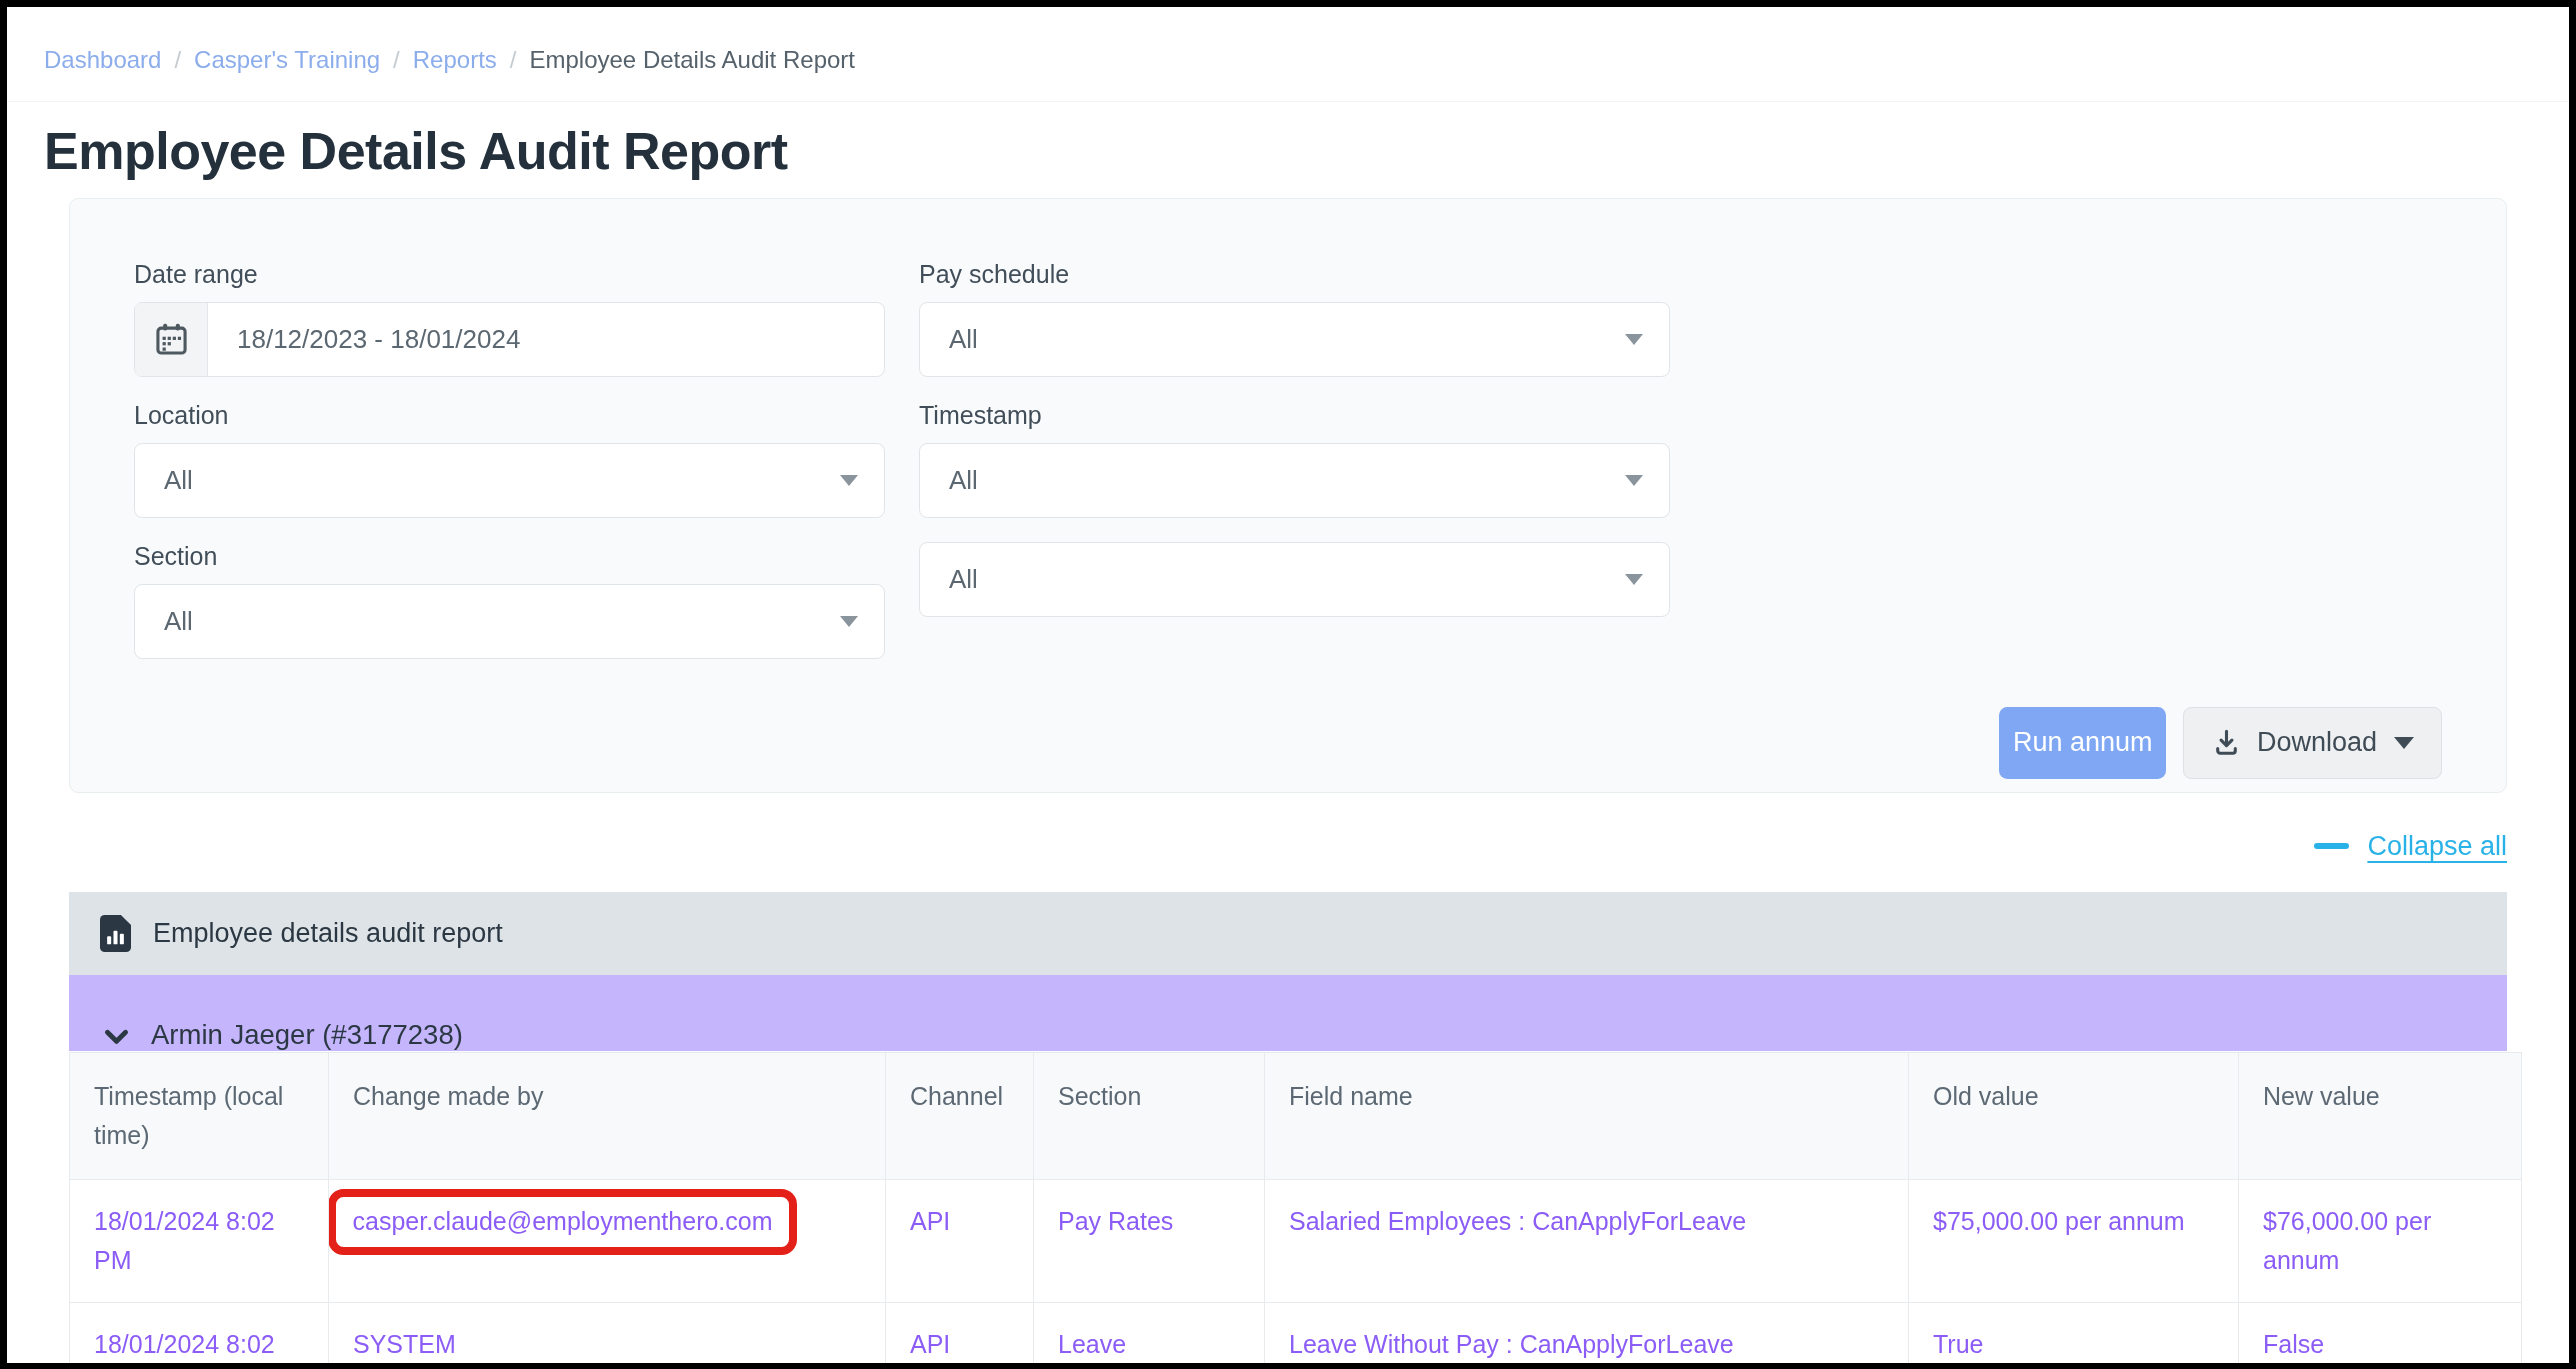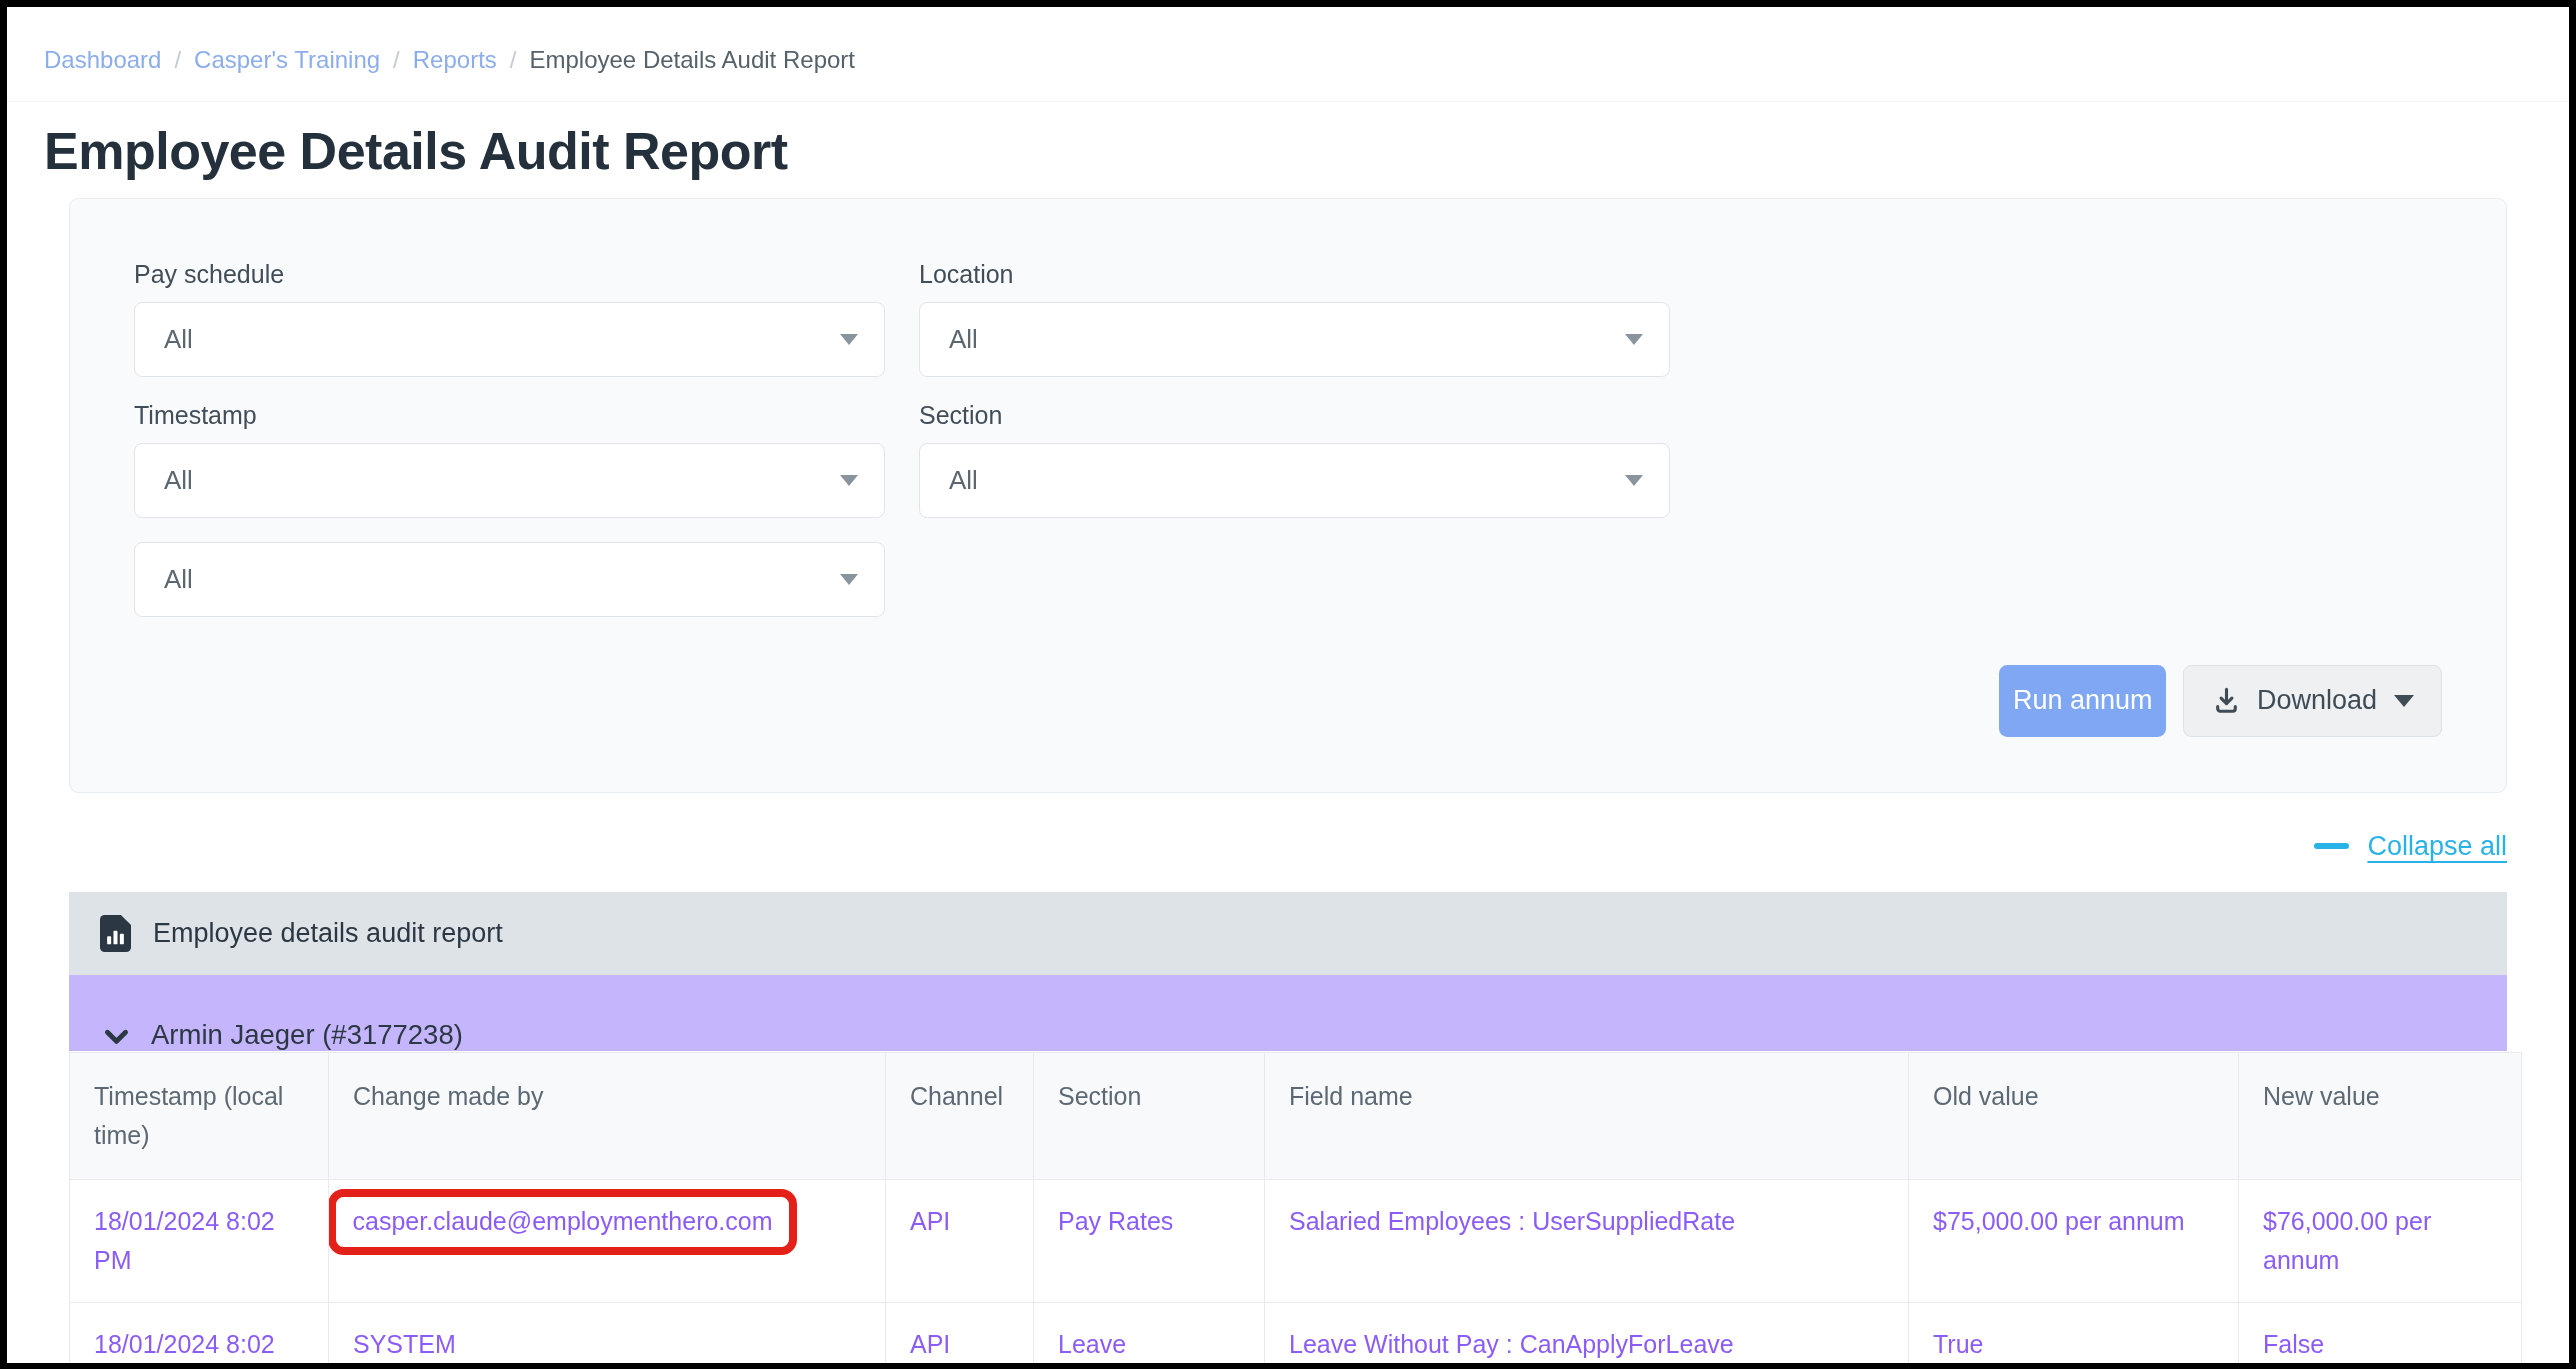--- a/index.html
+++ b/index.html
@@ -210,20 +210,40 @@
     <a class="crumb">Reports</a>
     <span class="sep">/</span>
     <span class="current">Employee Details Audit Report</span>
   </div>
 
   <h1 class="page-title">Employee Details Audit Report</h1>
 
   <div class="panel">
     <div class="filter-grid">
 
+      <div class="field">
+        <div class="field-label">Date range</div>
+        <div class="control">
+          <span class="addon">
+            <svg class="icon-svg" width="37" height="37" viewBox="0 0 24 24">
+              <rect x="3.2" y="4.6" width="17.6" height="16.2" rx="2.2" fill="none" stroke="#4d585f" stroke-width="2"></rect>
+              <rect x="6.6" y="1.8" width="2.6" height="4.4" rx="1.1" fill="#4d585f"></rect>
+              <rect x="14.8" y="1.8" width="2.6" height="4.4" rx="1.1" fill="#4d585f"></rect>
+              <rect x="6.2" y="10.2" width="2.1" height="2.1" fill="#4d585f"></rect>
+              <rect x="9.5" y="10.2" width="2.1" height="2.1" fill="#4d585f"></rect>
+              <rect x="12.8" y="10.2" width="2.1" height="2.1" fill="#4d585f"></rect>
+              <rect x="16.1" y="10.2" width="2.1" height="2.1" fill="#4d585f"></rect>
+              <rect x="6.2" y="13.7" width="2.1" height="2.1" fill="#4d585f"></rect>
+              <rect x="9.5" y="13.7" width="2.1" height="2.1" fill="#4d585f"></rect>
+              <rect x="6.2" y="17.2" width="2.1" height="2.1" fill="#4d585f"></rect>
+            </svg>
+          </span>
+          <span class="value">18/12/2023 - 18/01/2024</span>
+        </div>
+      </div>
 
       <div class="field">
         <div class="field-label">Pay schedule</div>
         <div class="control">
           <span class="value">All</span>
           <span class="caret"></span>
         </div>
       </div>
 
       <div class="field">
@@ -321,21 +341,21 @@
       <tbody>
         <tr>
           <td>18/01/2024 8:02 PM</td>
           <td>
             <span class="red-box">
               <span>casper.claude@employmenthero.com</span>
             </span>
           </td>
           <td>API</td>
           <td>Pay Rates</td>
-          <td>Salaried Employees : UserSuppliedRate</td>
+          <td>Salaried Employees : CanApplyForLeave</td>
           <td>$75,000.00 per annum</td>
           <td>$76,000.00 per annum</td>
         </tr>
         <tr>
           <td>18/01/2024 8:02 PM</td>
           <td>SYSTEM</td>
           <td>API</td>
           <td>Leave Allowances</td>
           <td>Leave Without Pay : CanApplyForLeave</td>
           <td>True</td>

